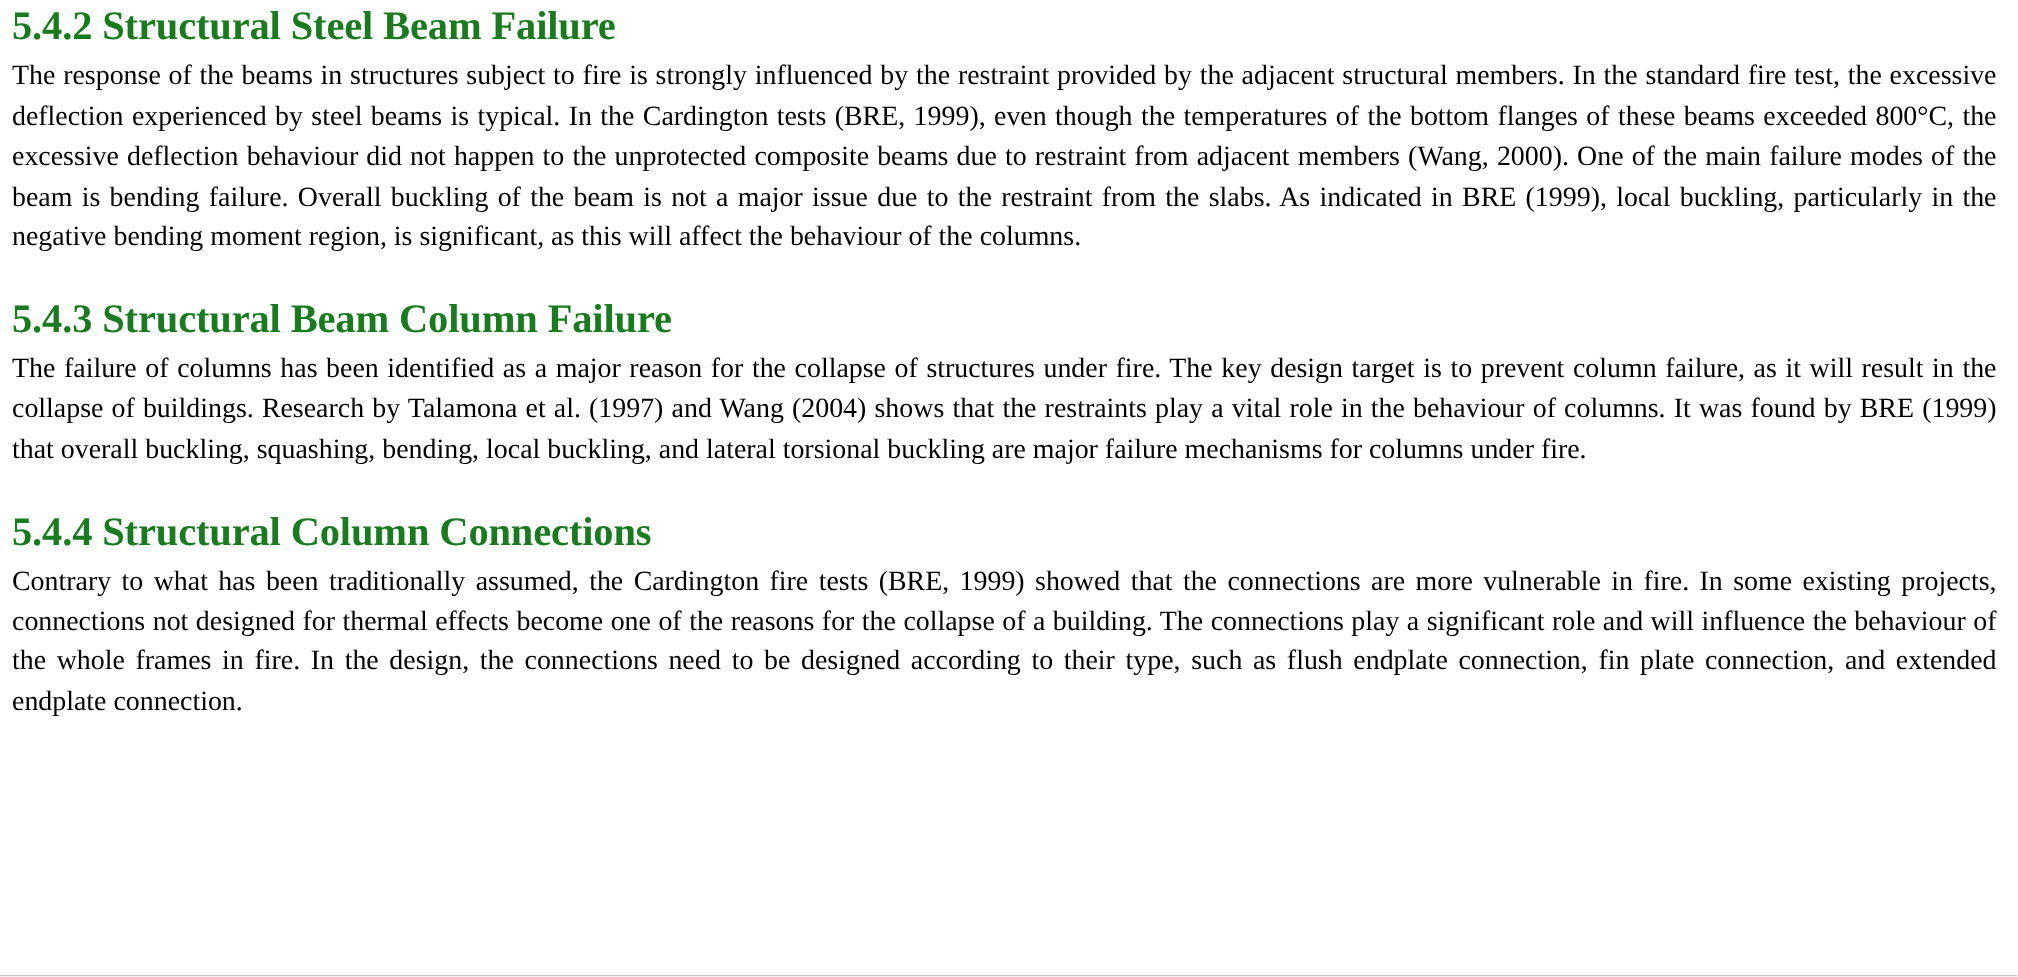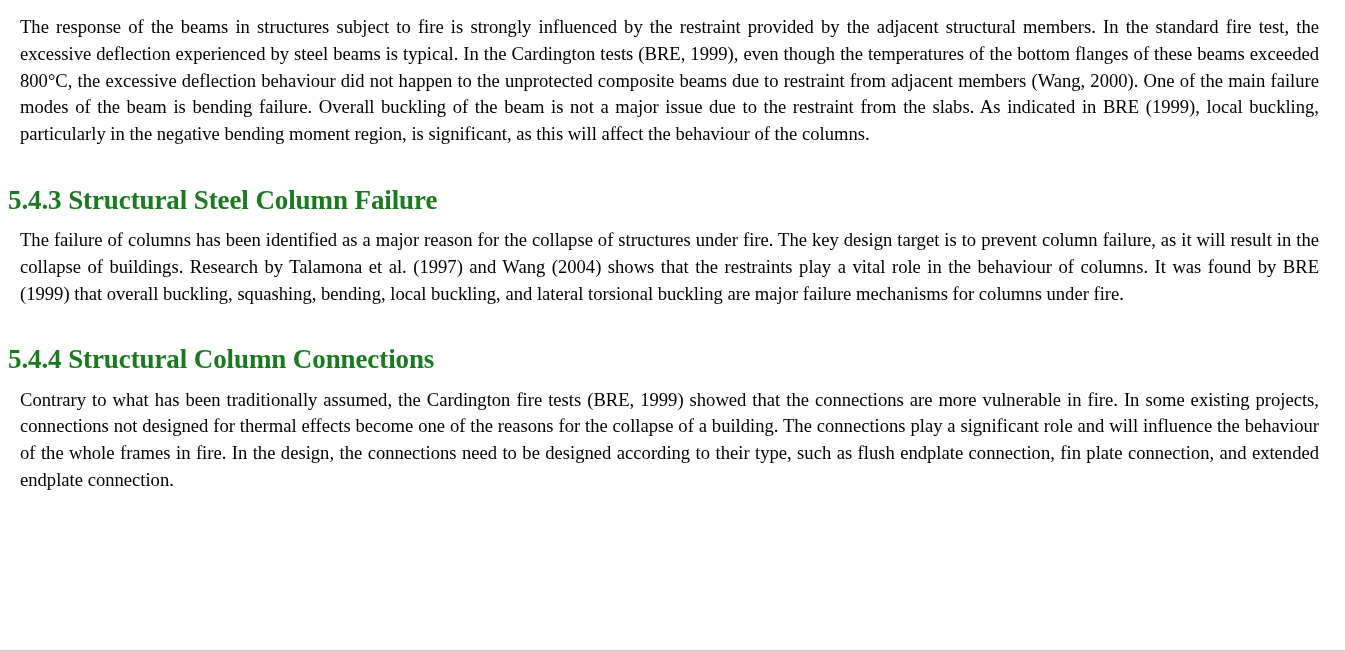--- a/index.html
+++ b/index.html
@@ -32,21 +32,21 @@
     line-height: 1.12;
     margin: 0 0 6px 0;
     padding: 0;
     letter-spacing: -0.1px;
   }
   p.body-text {
     font-size: 18.6px;
     line-height: 1.44;
     text-align: justify;
     text-justify: inter-word;
-    margin: 12px;
+    margin: 0;
     padding: 0;
     hyphens: none;
   }
   .sec-1 { padding-top: 2px; }
   .sec-2 { padding-top: 25px; }
   .sec-3 { padding-top: 25px; }
   .footer-rule {
     position: absolute;
     left: 0;
     right: 0;
@@ -54,25 +54,26 @@
     height: 1px;
     background: #c8c8c8;
   }
 </style>
 </head>
 <body>
 
 <div class="page">
 
   <div class="section sec-1">
+    <h2 class="heading">5.4.2 Structural Steel Beam Failure</h2>
     <p class="body-text">The response of the beams in structures subject to fire is strongly influenced by the restraint provided by the adjacent structural members. In the standard fire test, the excessive deflection experienced by steel beams is typical. In the Cardington tests (BRE, 1999), even though the temperatures of the bottom flanges of these beams exceeded 800°C, the excessive deflection behaviour did not happen to the unprotected composite beams due to restraint from adjacent members (Wang, 2000). One of the main failure modes of the beam is bending failure. Overall buckling of the beam is not a major issue due to the restraint from the slabs. As indicated in BRE (1999), local buckling, particularly in the negative bending moment region, is significant, as this will affect the behaviour of the columns.</p>
   </div>
 
   <div class="section sec-2">
-    <h2 class="heading">5.4.3 Structural Steel Column Failure</h2>
+    <h2 class="heading">5.4.3 Structural Beam Column Failure</h2>
     <p class="body-text">The failure of columns has been identified as a major reason for the collapse of structures under fire. The key design target is to prevent column failure, as it will result in the collapse of buildings. Research by Talamona et al. (1997) and Wang (2004) shows that the restraints play a vital role in the behaviour of columns. It was found by BRE (1999) that overall buckling, squashing, bending, local buckling, and lateral torsional buckling are major failure mechanisms for columns under fire.</p>
   </div>
 
   <div class="section sec-3">
     <h2 class="heading">5.4.4 Structural Column Connections</h2>
     <p class="body-text">Contrary to what has been traditionally assumed, the Cardington fire tests (BRE, 1999) showed that the connections are more vulnerable in fire. In some existing projects, connections not designed for thermal effects become one of the reasons for the collapse of a building. The connections play a significant role and will influence the behaviour of the whole frames in fire. In the design, the connections need to be designed according to their type, such as flush endplate connection, fin plate connection, and extended endplate connection.</p>
   </div>
 
   <div class="footer-rule"></div>
 

